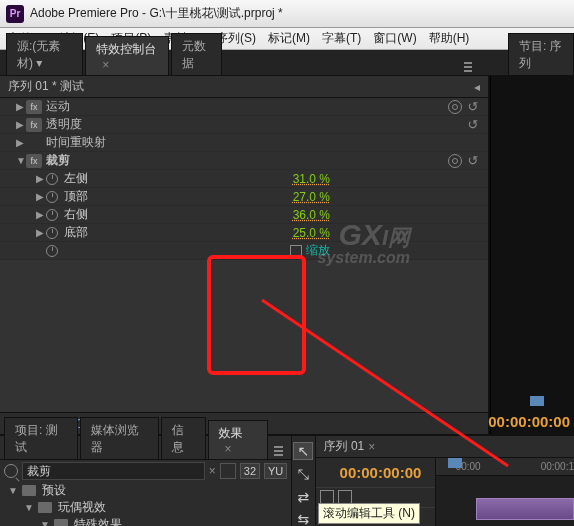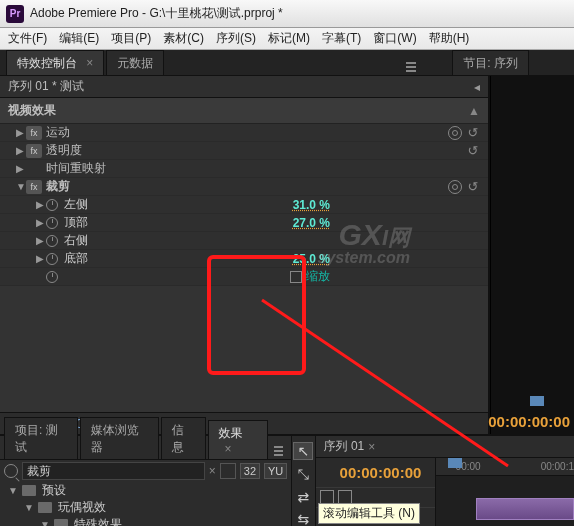--- a/index.html
+++ b/index.html
@@ -151,24 +151,23 @@
   position: relative;
 }
 .stopwatch::after {
   content: ""; position: absolute;
   top: 1px; left: 5px; width: 1px; height: 4px;
   background: #888;
 }
 .effect-row .label { color: #ccc; }
 .effect-row .value {
   margin-left: auto;
-  color: #5eead4;
+  color: #84cc16;
   text-decoration: underline dotted #e8a13a;
   padding-right: 150px;
-  font-weight: bold;
 }
 .effect-row.checkbox .cb {
   width: 12px; height: 12px;
   border: 1px solid #888;
   margin-left: auto;
   margin-right: 4px;
 }
 .effect-row.checkbox .cblabel {
   color: #14b8a6; padding-right: 150px;
 }
@@ -438,20 +437,24 @@
   <span>序列(S)</span>
   <span>标记(M)</span>
   <span>字幕(T)</span>
   <span>窗口(W)</span>
   <span>帮助(H)</span>
 </div>
 
 <div class="dark-frame">
 
   <div class="tabs-row">
+    <div class="tab">
+      <span>源:(无素材)</span>
+      <span>▾</span>
+    </div>
     <div class="tab active">
       <span>特效控制台</span>
       <span class="close">×</span>
     </div>
     <div class="tab">
       <span>元数据</span>
     </div>
     <div class="panel-menu" style="margin-left:236px">
       <div></div>
         <div></div>
@@ -461,24 +464,20 @@
       <span>节目: 序列</span>
     </div>
   </div>
 
   <div class="main-split">
 
     <div class="effect-controls" style="position:relative">
       <div class="seq-header">
         <span>序列 01 * 测试</span>
         <span class="expand">▸</span>
-      </div>
-      <div class="video-effects-hdr">
-        <span>视频效果</span>
-        <span class="play">▲</span>
       </div>
 
       <div class="effect-row">
         <span class="tri">▶</span>
         <div class="fx">fx</div>
         <span>运动</span>
         <div class="target"></div>
         <div class="reset">↺</div>
       </div>
       <div class="effect-row">
@@ -510,20 +509,21 @@
       <div class="effect-row sub">
         <span class="tri">▶</span>
         <div class="stopwatch"></div>
         <span class="label">顶部</span>
         <span class="value">27.0 %</span>
       </div>
       <div class="effect-row sub">
         <span class="tri">▶</span>
         <div class="stopwatch"></div>
         <span class="label">右侧</span>
+        <span class="value">36.0 %</span>
       </div>
       <div class="effect-row sub">
         <span class="tri">▶</span>
         <div class="stopwatch"></div>
         <span class="label">底部</span>
         <span class="value">25.0 %</span>
       </div>
       <div class="effect-row sub checkbox">
         <span class="tri" style="visibility:hidden">▶</span>
         <div class="stopwatch"></div>

